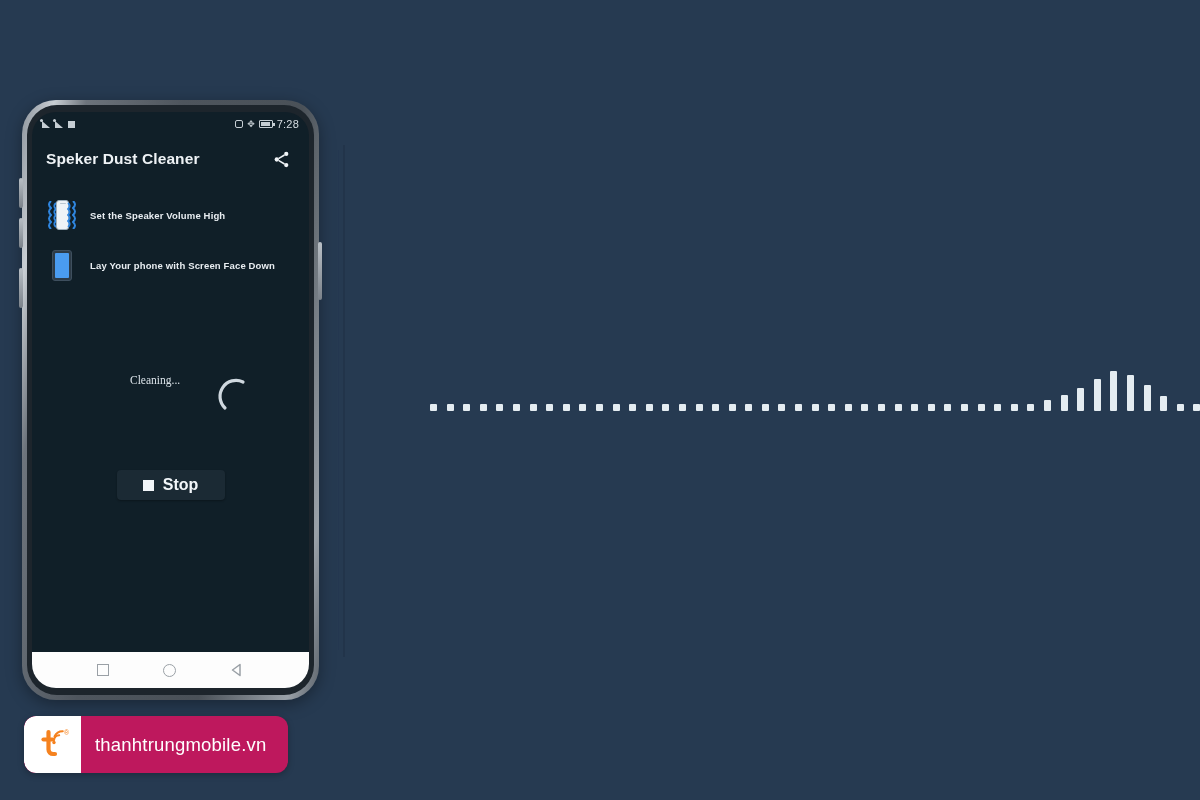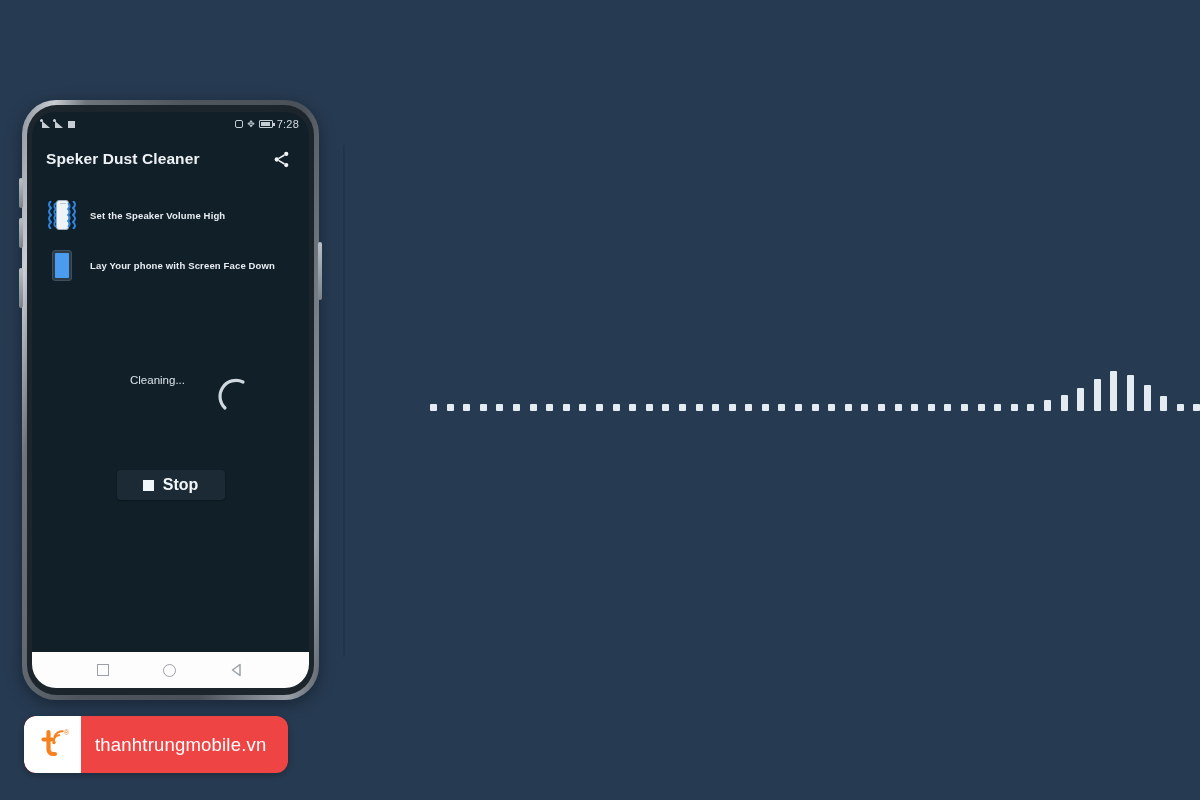--- a/index.html
+++ b/index.html
@@ -274,20 +274,21 @@
     background: #4a9cf0;
     border-radius: 1px;
   }
 
   
   .cleaning-area {
     position: absolute;
     left: 0; right: 8px;
     top: 240px;
     height: 120px;
+    font-family: Liberation Serif, serif;
   }
   .cleaning-text {
     position: absolute;
     left: 98px;
     top: 22px;
     color: #dbe3e9;
     font-size: 11.5px;
   }
   .spinner {
     position: absolute;
@@ -364,21 +365,21 @@
     flex: 0 0 7px;
   }
 
   
   .logo-badge {
     position: absolute;
     left: 24px;
     top: 716px;
     width: 264px;
     height: 57px;
-    background: #ef4444;
+    background: #be185d;
     border-radius: 12px;
     display: flex;
     align-items: center;
     overflow: hidden;
     box-shadow: 0 2px 6px rgba(0,0,0,0.25);
   }
   .logo-mark {
     width: 57px;
     height: 57px;
     background: #ffffff;

